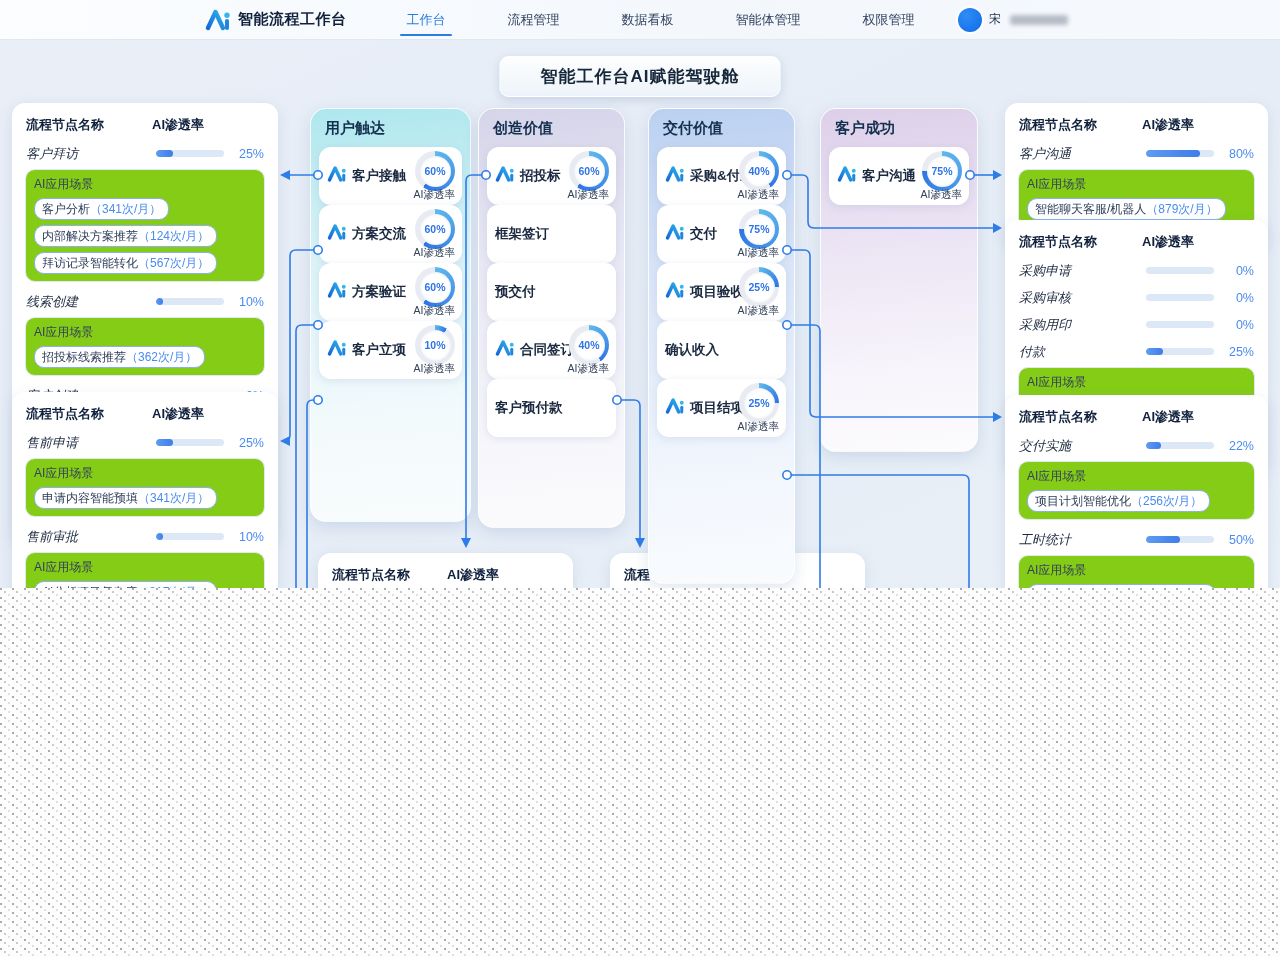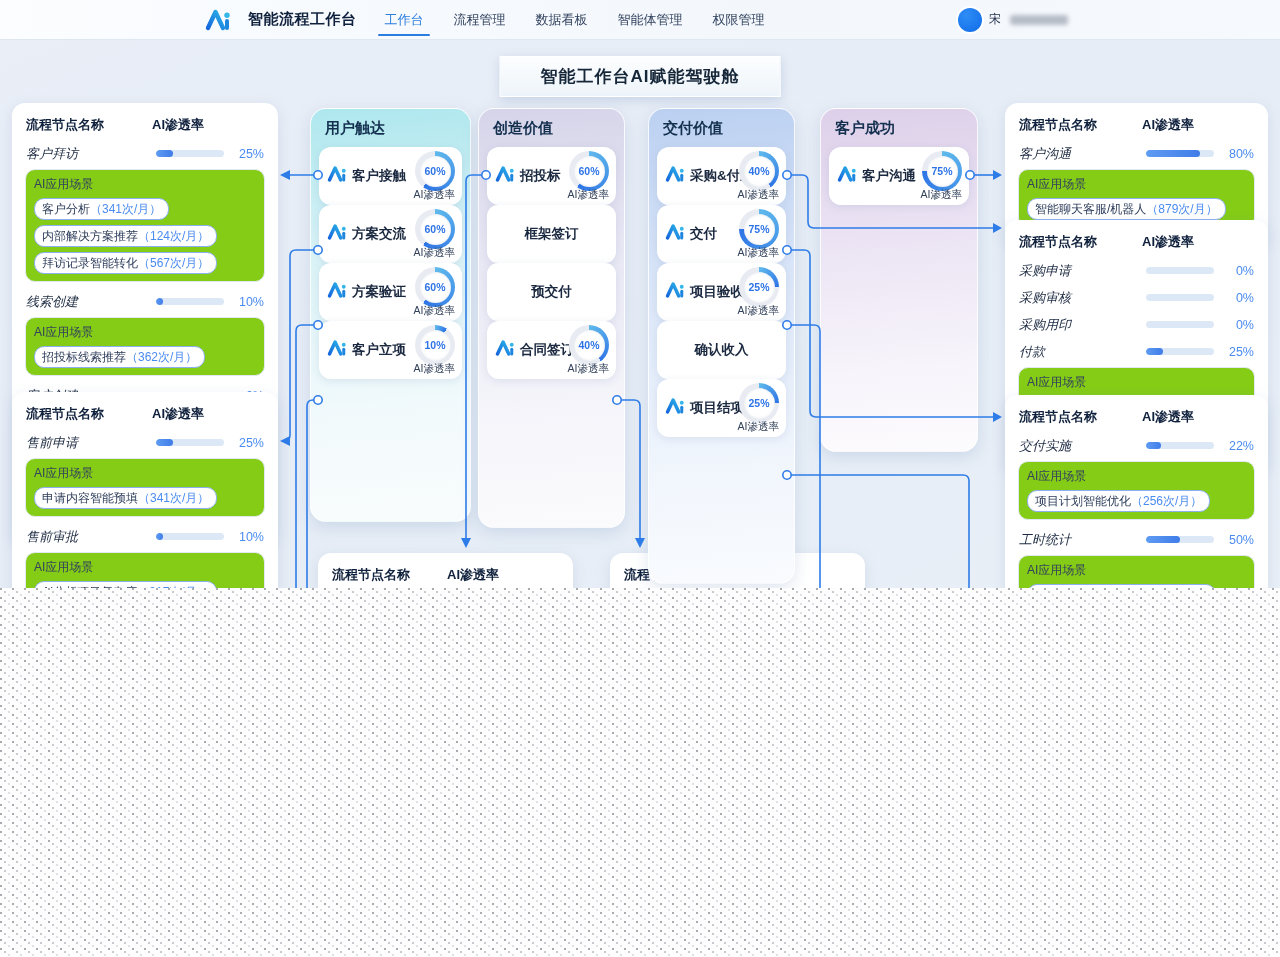--- a/index.html
+++ b/index.html
@@ -5,39 +5,39 @@
   * { margin:0; padding:0; box-sizing:border-box; }
   html,body { width:1280px; height:957px; overflow:hidden;
     font-family:"Liberation Sans","DejaVu Sans",sans-serif; }
   body { position:relative;
     background:linear-gradient(155deg,#e9eef7 0%,#e6edf6 45%,#eaf1f8 100%); color:#1b2940;}
 
   
   .navbar{position:relative;height:40px;display:flex;align-items:center;
     background:linear-gradient(90deg,#fbfdff,#f3f7fc 60%,#f6f9fd);
     border-bottom:1px solid #dfe7f1; z-index:30;}
-  .logo{display:flex;align-items:center;gap:17px;margin-left:205px;}
+  .logo{display:flex;align-items:center;gap:7px;margin-left:205px;}
   .logo-text{font-size:15px;font-weight:bold;color:#10213d;letter-spacing:.5px;}
   .nav-links{display:flex;gap:30px;margin-left:28px;height:40px;align-items:center;}
   .nav-item{position:relative;font-size:13px;color:#32435f;cursor:pointer;height:32px;
-    display:flex;align-items:center;}
+    display:flex;align-items:center;margin-left:32px;}
   .nav-item.active{color:#2b7de0;}
   .nav-item.active::after{content:"";position:absolute;left:50%;transform:translateX(-50%);
     bottom:0;width:52px;height:2px;border-radius:2px;background:#2b7de0;}
   .nav-user{margin-left:auto;margin-right:212px;display:flex;align-items:center;gap:7px;}
   .avatar{width:24px;height:24px;border-radius:50%;
     background:radial-gradient(circle at 35% 30%,#2f8df5,#0f6be8);box-shadow:0 0 0 2px #ffffffcc;}
   .uname{font-size:12px;color:#24334d;}
   .ublur{display:inline-block;width:58px;height:10px;margin-left:2px;border-radius:3px;
     background:#b6bcc6;filter:blur(2.2px);vertical-align:middle;}
 
   
   .banner{position:absolute;left:50%;top:56px;transform:translateX(-50%);z-index:6;
     background:linear-gradient(180deg,#fdfeff,#edf4f9);
-    border:1px solid #ffffff;border-radius:0;padding:8px 40px;
+    border:1px solid #ffffff;border-radius:9px;padding:8px 40px;
     box-shadow:0 3px 10px rgba(110,140,185,.28);}
   .banner b{font-size:17px;color:#17273a;letter-spacing:1px;}
 
   
   .info-panel{position:absolute;background:#fff;border-radius:13px;z-index:2;
     box-shadow:0 4px 14px rgba(110,140,185,.18);padding:11px 13px;overflow:hidden;}
   .p-head{display:flex;align-items:center;margin:2px 1px 7px;}
   .p-head b{font-size:13px;color:#10213d;}
   .p-head b:first-child{flex:1;}
   .p-head b:last-child{width:112px;}
@@ -62,21 +62,21 @@
   .col-panel.cyan{background:linear-gradient(175deg,#aee7ee 0%,#d9f3f7 34%,#f3fafc 75%,#f8fcfd 100%);}
   .col-panel.lavender{background:linear-gradient(175deg,#d6d4e9 0%,#e8e7f4 34%,#f6f6fb 75%,#fbfbfd 100%);}
   .col-panel.blue{background:linear-gradient(175deg,#bbd0f1 0%,#d9e5f8 34%,#f1f6fd 75%,#f9fbfe 100%);}
   .col-panel.purple{background:linear-gradient(175deg,#ddcfe9 0%,#eae2f3 34%,#f7f4fb 75%,#fcfbfd 100%);}
   .col-title{height:22px;margin:0 0 8px 6px;font-size:15px;font-weight:bold;color:#14304f;
     display:flex;align-items:center;}
   .cards{display:flex;flex-direction:column;}
   .fcard{position:relative;height:58px;background:#fff;border-radius:12px;cursor:pointer;
     box-shadow:0 2px 8px rgba(120,145,185,.18);display:flex;align-items:center;padding:0 8px;}
   .fcard .clabel{font-size:13.5px;font-weight:bold;color:#1b2940;margin-left:5px;}
-  .fcard.plain{justify-content:center;border-radius:11px;}
+  .fcard.plain{border-radius:11px;}
   .fcard.plain .clabel{margin:0;font-weight:600;}
   .ring{position:absolute;right:7px;top:4px;width:40px;height:40px;border-radius:50%;}
   .ring::before{content:"";position:absolute;inset:4.5px;background:#fff;border-radius:50%;
     box-shadow:inset 0 0 3px rgba(140,160,190,.35);}
   .ring b{position:absolute;inset:0;display:flex;align-items:center;justify-content:center;
     font-size:10.5px;color:#2e74e6;}
   .ring-lb{position:absolute;right:7px;bottom:3px;font-size:10.5px;color:#32415a;}
 
   
   .connectors{position:absolute;left:0;top:0;z-index:5;pointer-events:none;}
@@ -412,20 +412,23 @@
         <span><svg viewBox="0 0 26 24" width="20" height="18">
             <path d="M3 20 L10.5 4 L18 20" stroke="url(#aig)" stroke-width="4.6" fill="none" stroke-linecap="round" stroke-linejoin="round"></path>
             <path d="M22 13.5 V20" stroke="#1f86e0" stroke-width="4" stroke-linecap="round"></path>
             <circle cx="22" cy="7.6" r="2.6" fill="#35b6e8"></circle>
           </svg></span>
         <span class="clabel">合同签订</span>
         <div class="ring" style="background: conic-gradient(rgb(95, 185, 236) 0%, rgb(46, 116, 230) 40%, rgb(232, 235, 242) 40%, rgb(232, 235, 242) 100%);">
           <b>40%</b>
         </div>
         <span class="ring-lb">AI渗透率</span>
+      </div>
+      <div class="fcard plain">
+        <span class="clabel">客户预付款</span>
       </div>
     </div>
   </div>
 <div class="col-panel blue" style="left:648px;top:108px;width:147px;height:476px;">
     <div class="col-title">交付价值</div>
     <div class="cards">
       <div class="fcard">
         <span><svg viewBox="0 0 26 24" width="20" height="18">
             <path d="M3 20 L10.5 4 L18 20" stroke="url(#aig)" stroke-width="4.6" fill="none" stroke-linecap="round" stroke-linejoin="round"></path>
             <path d="M22 13.5 V20" stroke="#1f86e0" stroke-width="4" stroke-linecap="round"></path>

